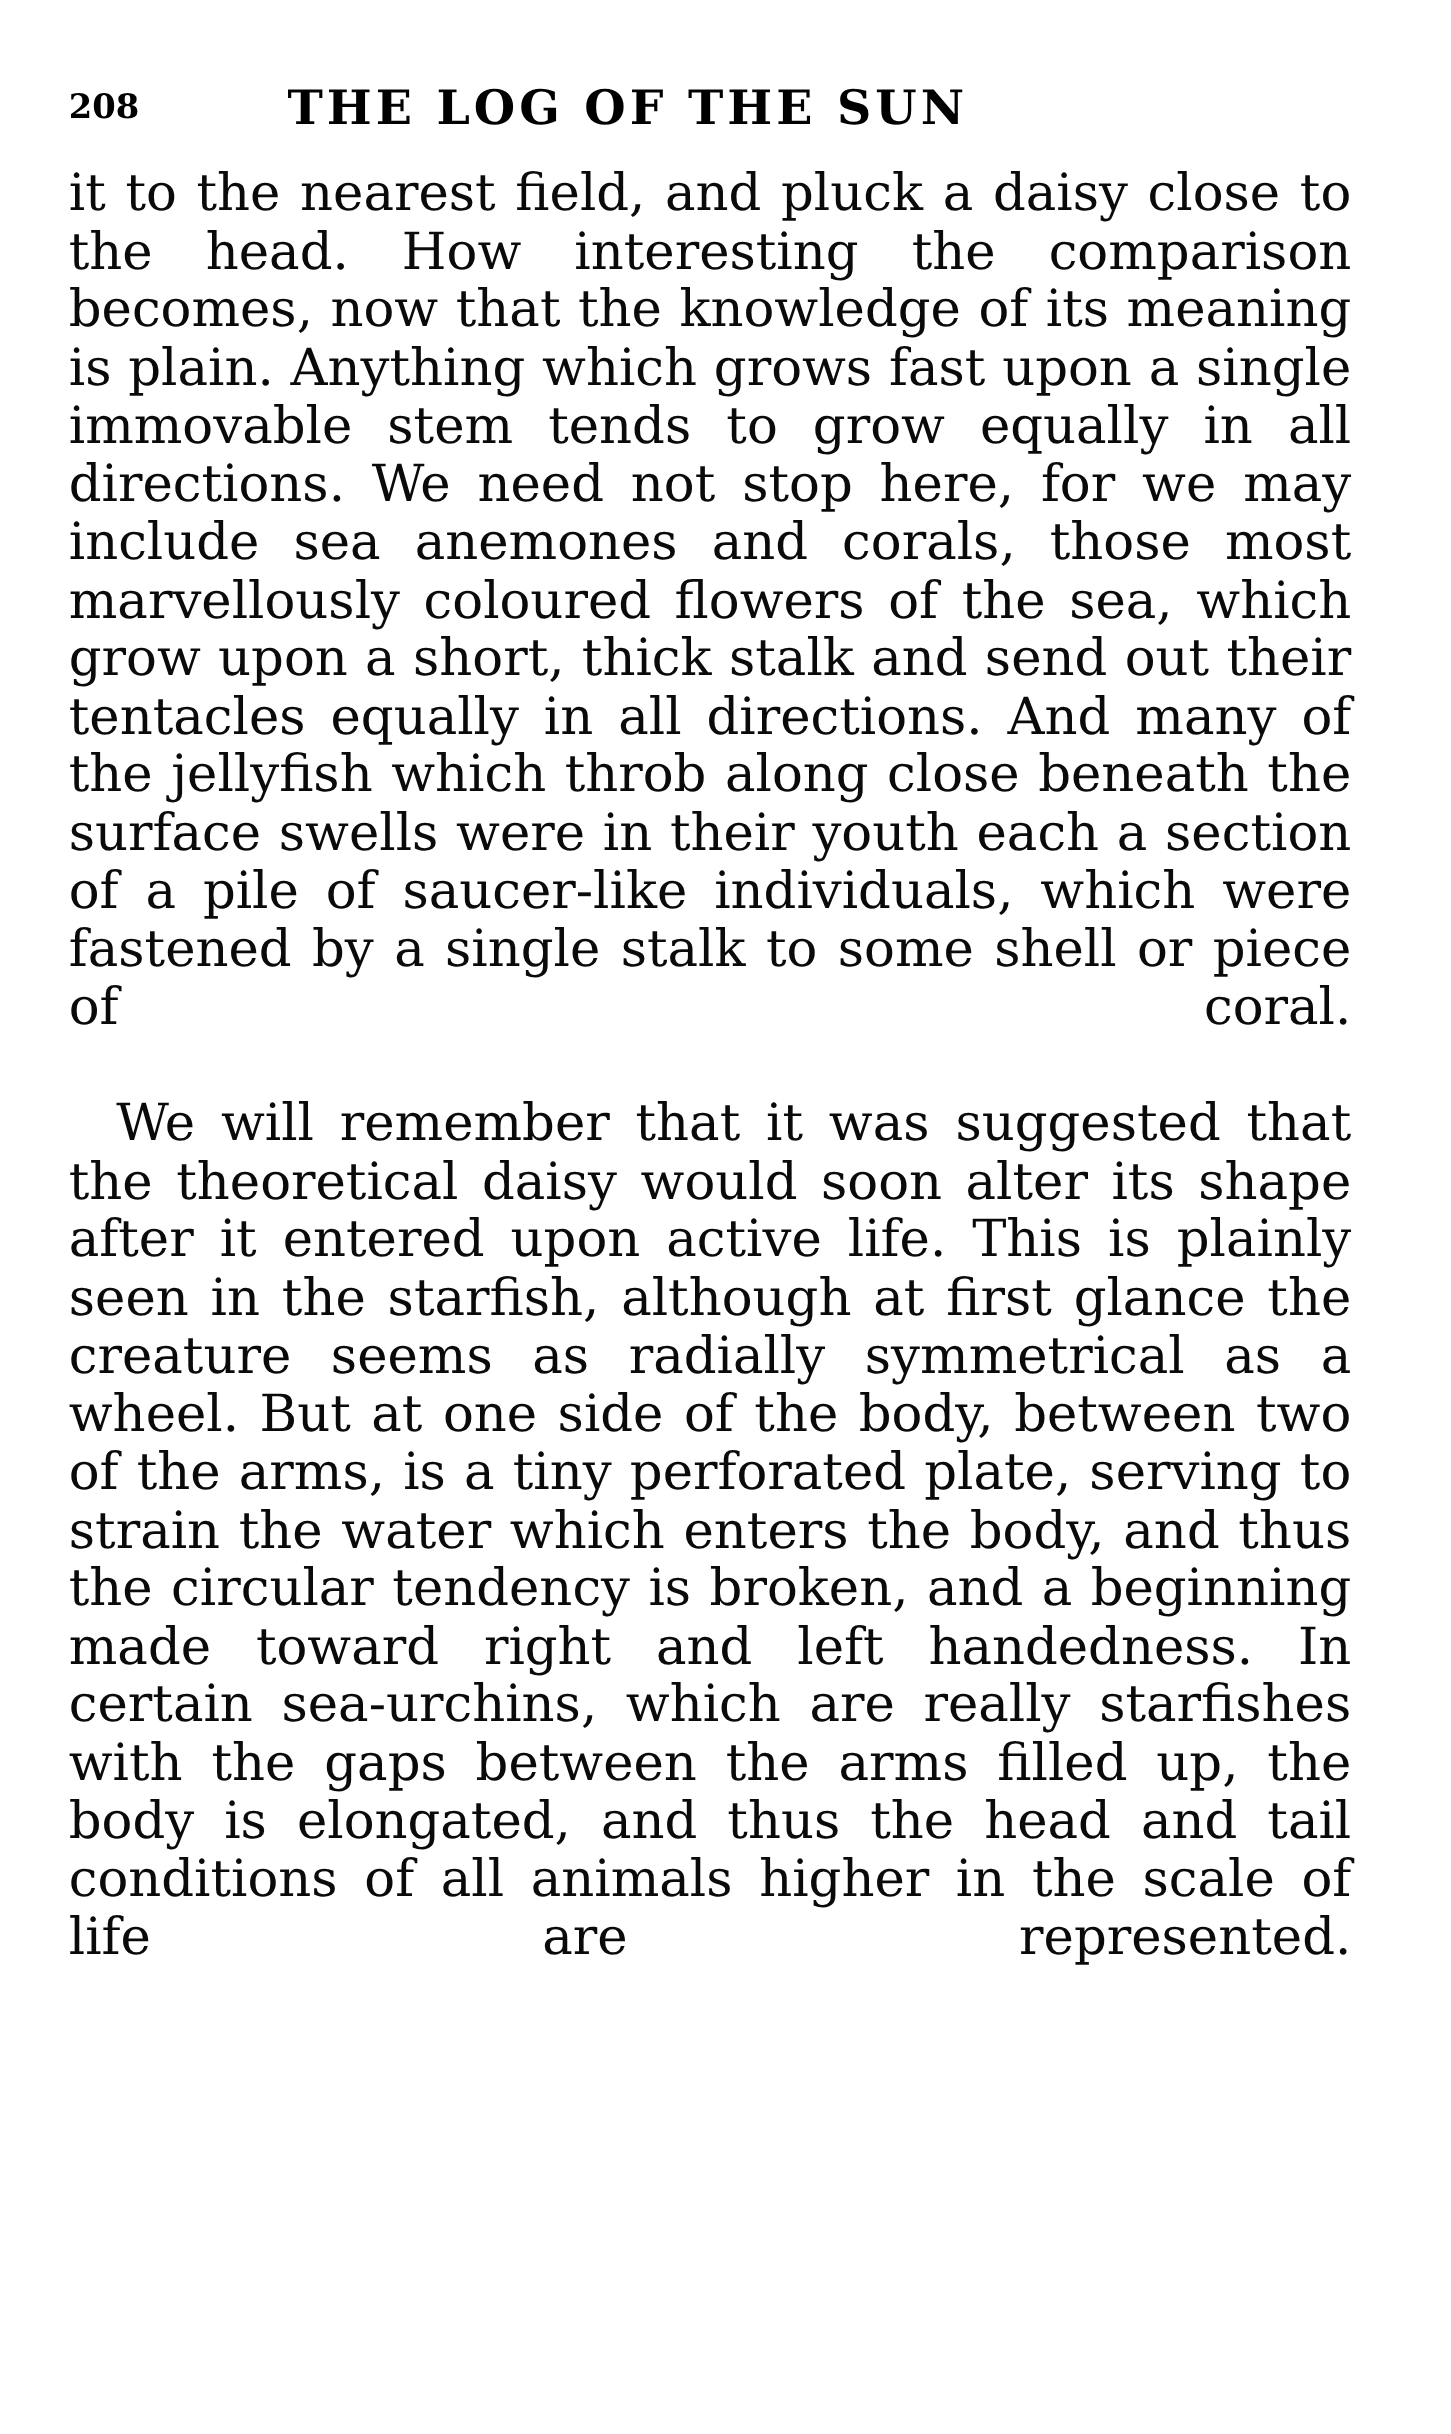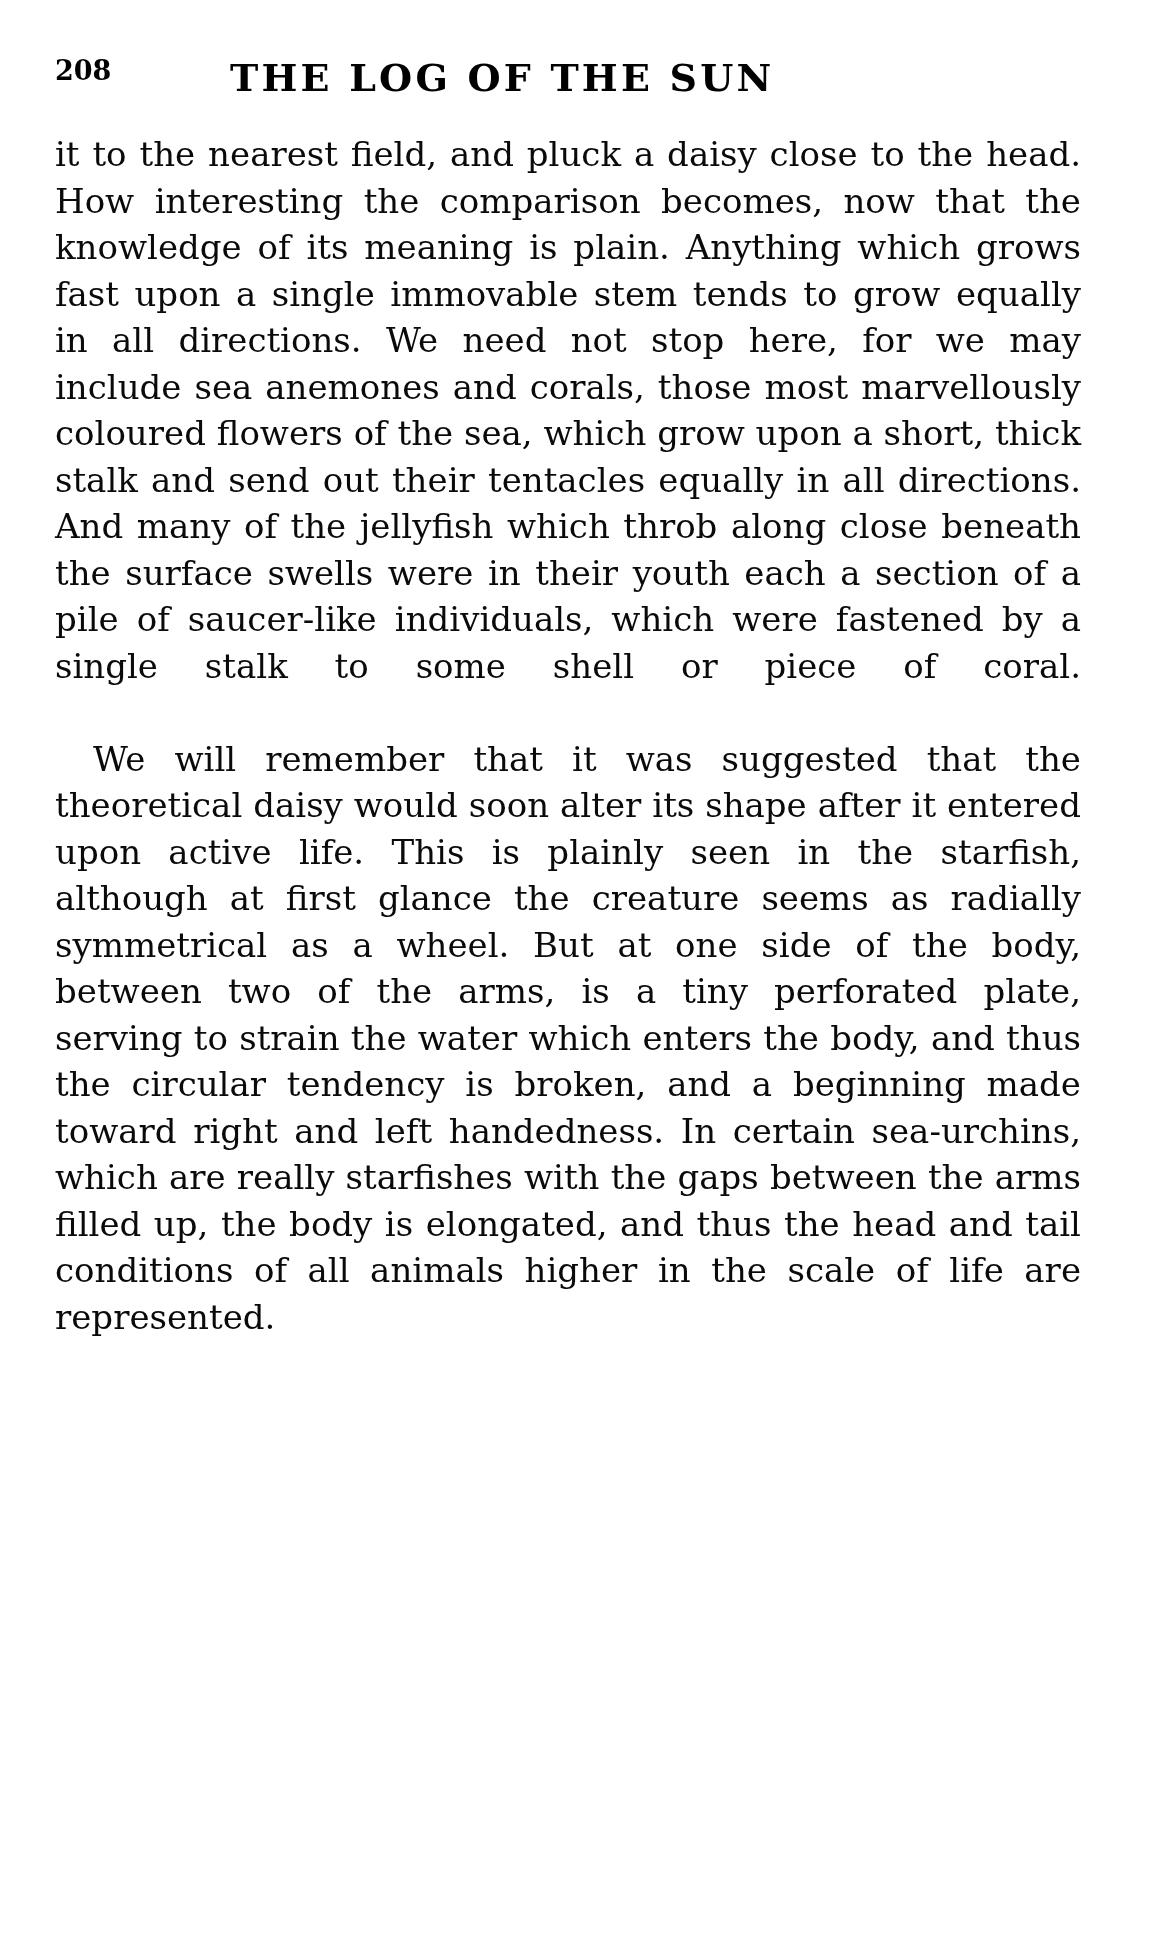--- a/index.html
+++ b/index.html
@@ -16,21 +16,21 @@
   }
   .page {
     position: relative;
     width: 1161px;
     height: 1947px;
     box-sizing: border-box;
     padding: 55px 80px 0 55px;
   }
   .header {
     display: flex;
-    align-items: flex-start;
+    align-items: center;
     margin: 0 0 0 0;
     padding: 0 60px 0 0;
     height: 60px;
   }
   .folio {
     font-family: "DejaVu Serif", serif;
     font-weight: bold;
     font-size: 27px;
     letter-spacing: 0px;
     width: 175px;
@@ -39,21 +39,21 @@
   .running-title {
     font-family: "DejaVu Serif", serif;
     font-weight: bold;
     font-size: 38px;
     letter-spacing: 3.2px;
     white-space: nowrap;
   }
   .body-text {
     margin-top: 16px;
     font-family: "DejaVu Serif", serif;
-    font-size: 34px;
+    font-size: 41px;
     line-height: 46.5px;
     text-align: justify;
     text-justify: inter-word;
     -webkit-hyphens: none;
     hyphens: none;
     color: #0a0a0a;
   }
   .body-text p {
     margin: 0;
     text-align: justify;

